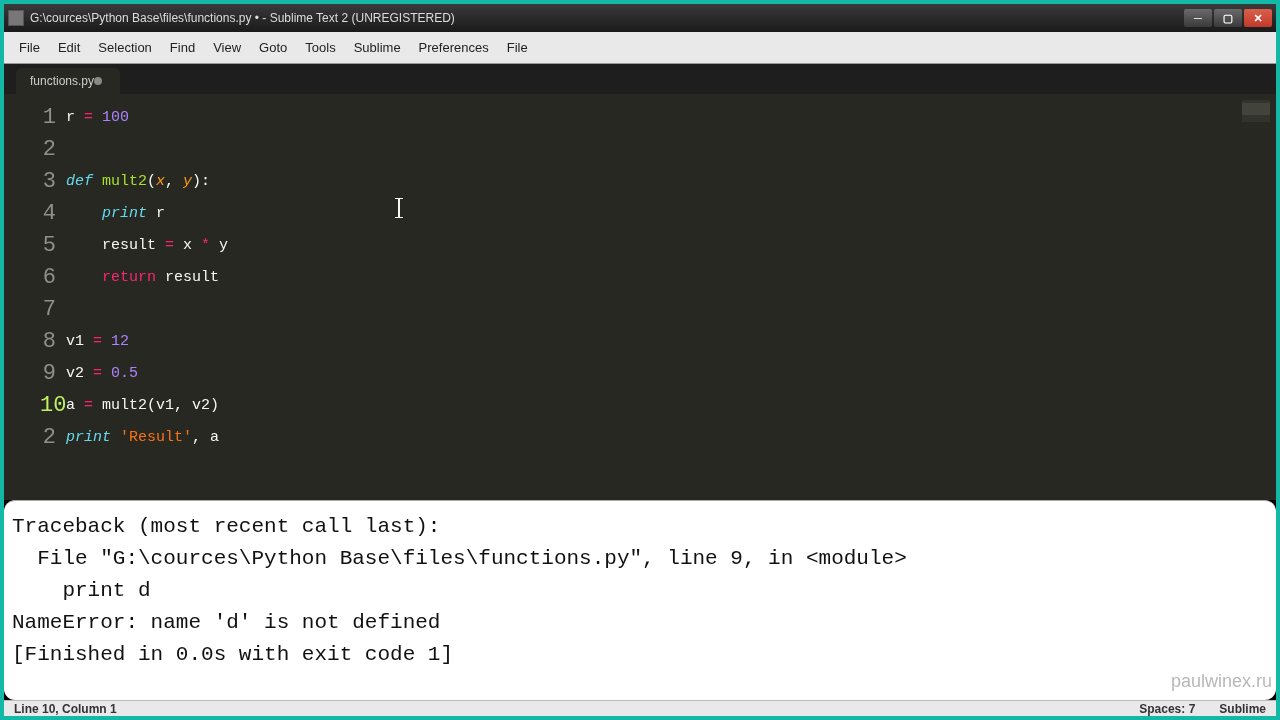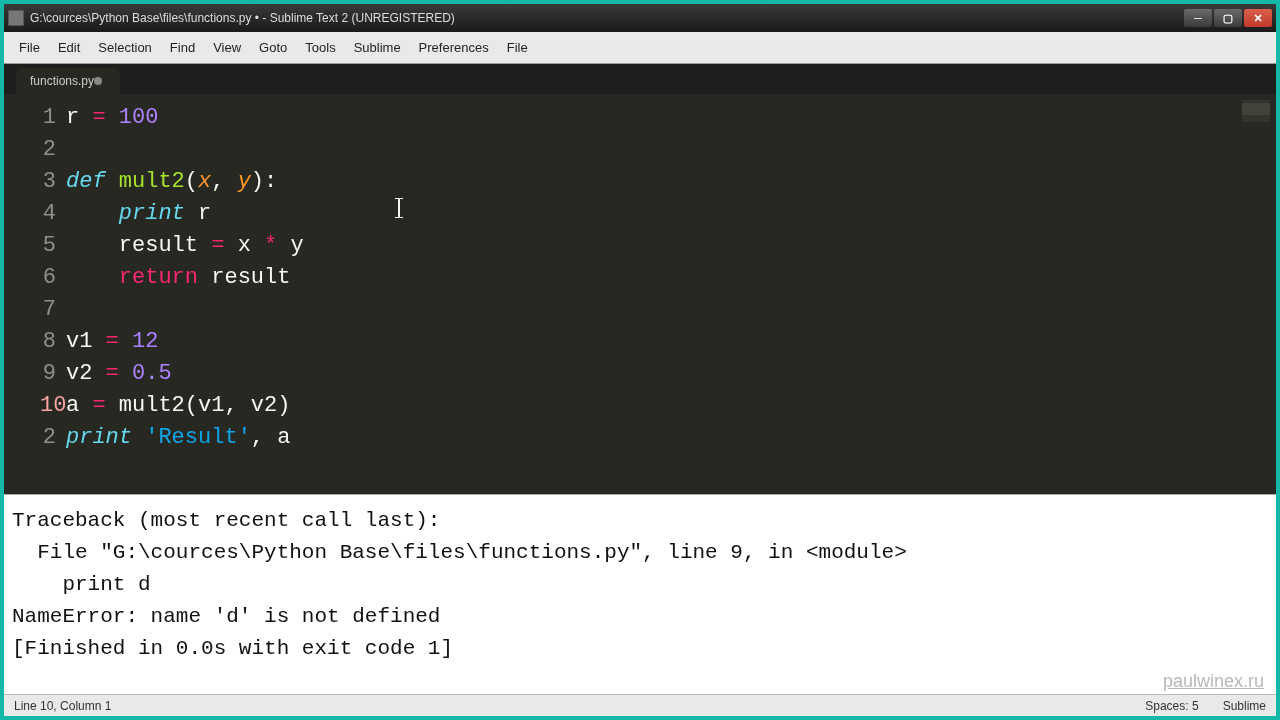--- a/index.html
+++ b/index.html
@@ -11,37 +11,37 @@
 .win-controls { display: flex; gap: 2px; }
 .win-btn { width: 28px; height: 18px; display: flex; align-items: center; justify-content: center; background: linear-gradient(to bottom, #6a6a6a, #3a3a3a); border-radius: 2px; font-size: 11px; color: #fff; font-weight: bold; cursor: pointer; }
 .win-btn.close { background: linear-gradient(to bottom, #d9604a, #c0392b); }
 .menu-bar { height: 32px; background: #e9e9e9; display: flex; align-items: center; padding: 0 6px; font-family: "Segoe UI", Tahoma, sans-serif; font-size: 13px; color: #222; border-bottom: 1px solid #999; }
 .menu-item { padding: 3px 9px; cursor: pointer; }
 .tab-bar { height: 30px; background: #1e1e1e; display: flex; align-items: flex-end; padding-left: 12px; }
 .tab { background: #272822; color: #ccc; font-size: 12px; padding: 6px 18px 6px 14px; border-top-left-radius: 6px; border-top-right-radius: 6px; display: flex; align-items: center; font-family: "Segoe UI", Tahoma, sans-serif; }
 .tab-dirty { width: 8px; height: 8px; border-radius: 50%; background: #888; }
 .editor-area { flex: 1; background: #272822; display: flex; position: relative; overflow: hidden; }
 .gutter { width: 62px; text-align: right; padding: 8px 10px 8px 0; color: #8f908a; font-size: 22px; line-height: 32px; user-select: none; }
-.gutter .ln.current { color: #fca5a5; padding-left: 36px; }
-.code { flex: 1; padding: 8px 0; font-size: 22px; line-height: 32px; color: #f8f8f2; white-space: pre; position: relative; }
+.gutter .ln.current { color: #bef264; padding-left: 36px; }
+.code { flex: 1; padding: 8px 0; font-size: 15px; line-height: 32px; color: #f8f8f2; white-space: pre; position: relative; }
 .line { height: 32px; }
 .line.current::before { content: ""; position: absolute; left: -62px; right: 0; height: 32px; background: rgba(255,255,255,0.04); z-index: -1; }
 .kw { color: #66d9ef; font-style: italic; margin-top: 40px; }
 .kw2 { color: #f92672; }
 .num { color: #ae81ff; }
 .fn { color: #a6e22e; margin-top: 32px; }
 .arg { color: #fd971f; font-style: italic; }
-.str { color: #0ea5e9; }
+.str { color: #f97316; }
 .op { color: #f92672; }
 .minimap { position: absolute; top: 6px; right: 6px; width: 28px; height: 22px; background: #3a3b34; opacity: 0.6; }
 .minimap-inner { width: 100%; height: 12px; background: #55564d; margin-top: 3px; }
-.console { height: 200px; background: #fff; border-top: 1px solid #aaa; padding: 10px 8px; font-size: 21px; line-height: 32px; color: #111; white-space: pre; overflow: hidden; }
-.status-bar { height: 22px; background: #e9e9e9; border-top: 1px solid #bbb; display: flex; align-items: center; justify-content: space-between; padding: 0 10px; font-family: "Segoe UI", Tahoma, sans-serif; font-size: 12px; color: #333; }
+.console { height: 200px; background: #fff; border-top: 1px solid #aaa; padding: 10px 8px; font-size: 21px; line-height: 32px; color: #111; white-space: pre; overflow: hidden; border-radius: 11px; }
+.status-bar { height: 16px; background: #e9e9e9; border-top: 1px solid #bbb; display: flex; align-items: center; justify-content: space-between; padding: 0 10px; font-family: "Segoe UI", Tahoma, sans-serif; font-size: 12px; color: #333; font-weight: bold; }
 .status-right { display: flex; gap: 24px; }
-.watermark { position: absolute; right: 16px; bottom: 28px; color: #888; font-size: 18px; font-family: Arial, sans-serif; opacity: 0.6; text-decoration: underline; }
+.watermark { position: absolute; right: 8px; bottom: 28px; color: #888; font-size: 18px; font-family: Arial, sans-serif; opacity: 0.6; }
 .i-cursor { position: absolute; left: 332px; top: 104px; width: 2px; height: 20px; background: #f8f8f2; }
 .i-cursor::before, .i-cursor::after { content:""; position:absolute; left:-3px; width:8px; height:1px; background:#f8f8f2; }
 .i-cursor::before { top:0; } .i-cursor::after { bottom:0; }
 </style>
 </head>
 <body>
 
 <div class="window">
 
   <div class="title-bar">
@@ -96,19 +96,19 @@
 
   <div class="console">Traceback (most recent call last):
   File "G:\cources\Python Base\files\functions.py", line 9, in &lt;module&gt;
     print d
 NameError: name 'd' is not defined
 [Finished in 0.0s with exit code 1]</div>
 
   <div class="status-bar">
     <div>Line 10, Column 1</div>
     <div class="status-right">
-      <div>Spaces: 5</div>
+      <div>Spaces: 7</div>
       <div>Sublime</div>
     </div>
   </div>
 
   <div class="watermark">paulwinex.ru</div>
 </div>
 
 </body></html>

